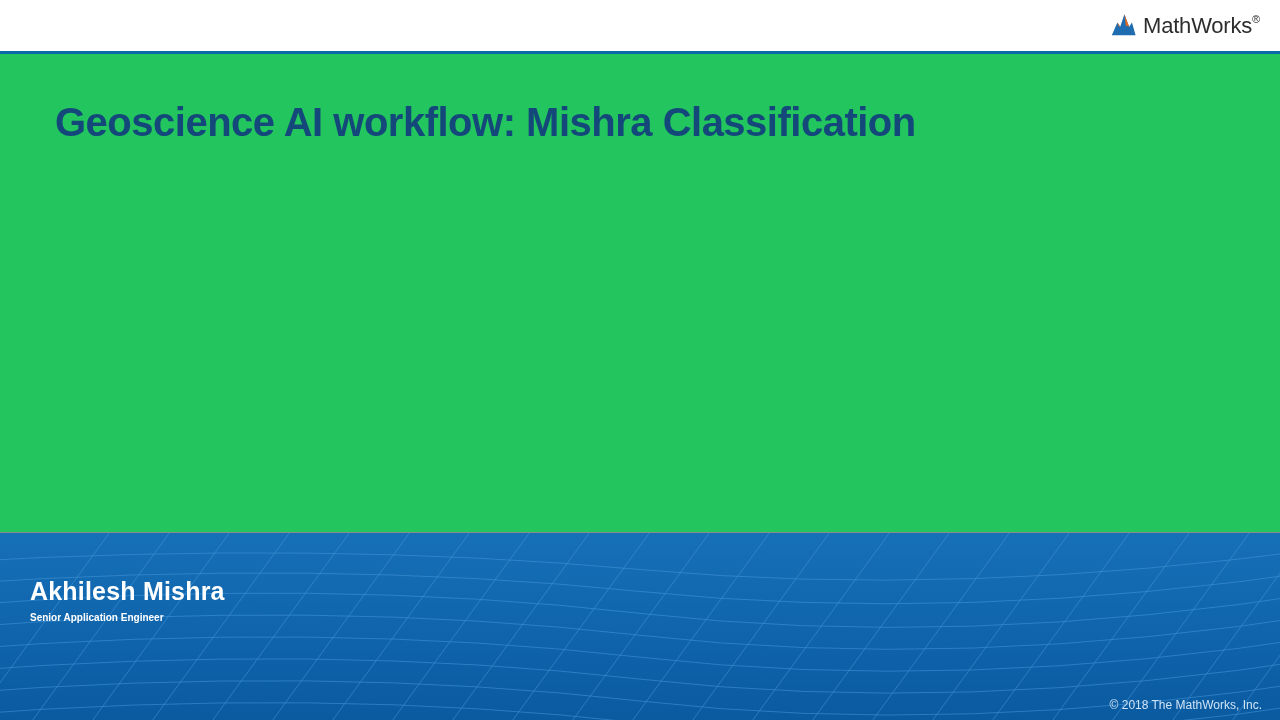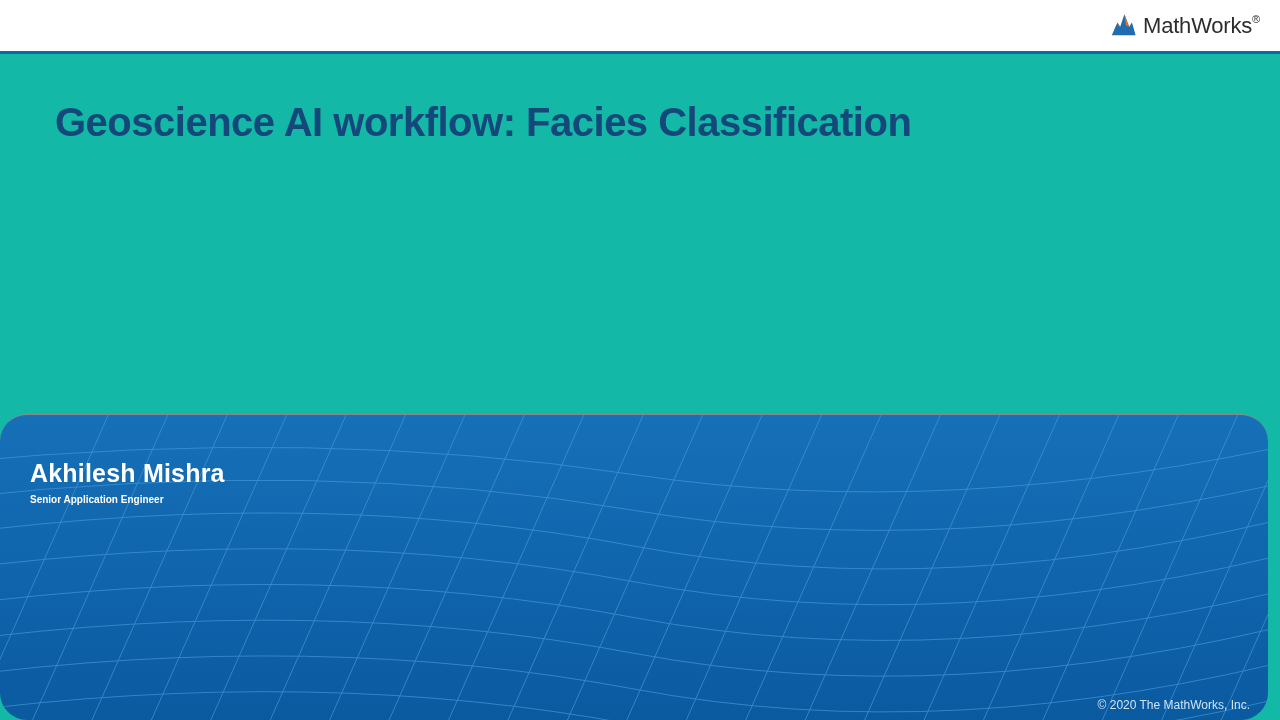--- a/index.html
+++ b/index.html
@@ -1,20 +1,20 @@
 <!DOCTYPE html>
 <html><head>
 <meta charset="utf-8">
 <style>
   * { margin: 0; padding: 0; box-sizing: border-box; }
   html, body { width: 1280px; height: 720px; overflow: hidden; font-family: Arial, Helvetica, sans-serif; background: #000; }
   .slide {
     width: 1280px;
     height: 720px;
-    background: #14b8a6;
+    background: #22c55e;
     position: relative;
   }
   .header-bar {
     position: absolute;
     top: 0; left: 0; right: 0;
     height: 54px;
     background: #fff;
     border-bottom: 3px solid #0a6aa6;
     display: flex;
     justify-content: flex-end;
@@ -43,26 +43,25 @@
     right: 55px;
   }
   .title-text {
     font-size: 40px;
     font-weight: 700;
     color: #14487a;
     letter-spacing: -0.5px;
   }
   .footer-area {
     position: absolute;
-    left: 0; right: 12px; bottom: 0;
-    height: 306px;
+    left: 0; right: 0; bottom: 0;
+    height: 188px;
     border-top: 1px solid #8a8a8a;
     background: linear-gradient(180deg, #1670b8 0%, #0a5aa0 100%);
     overflow: hidden;
-    border-radius: 27px;
   }
   .grid-bg {
     position: absolute;
     inset: 0;
     width: 100%;
     height: 100%;
   }
   .author-block {
     position: absolute;
     left: 30px;
@@ -101,21 +100,21 @@
           <path d="M30 45 L40 60 L34 58 Z" fill="#e86a1f"></path>
         </svg>
       </span>
       <span class="mw-text">
         <span>MathWorks</span><sup style="font-size:11px;vertical-align:top;">®</sup>
       </span>
     </div>
   </div>
 
   <div class="title-area">
-    <h1 class="title-text">Geoscience AI workflow: Facies Classification</h1>
+    <h1 class="title-text">Geoscience AI workflow: Mishra Classification</h1>
   </div>
 
   <div class="footer-area">
     <svg class="grid-bg" viewBox="0 0 1280 256" preserveAspectRatio="none">
       <g stroke="#4a9adb" stroke-width="0.8" fill="none" opacity="0.75">
 
         <path d="M -50 40 Q 320 10 640 50 T 1330 20"></path>
         <path d="M -50 70 Q 320 35 640 80 T 1330 50"></path>
         <path d="M -50 100 Q 320 60 640 110 T 1330 80"></path>
         <path d="M -50 130 Q 320 90 640 140 T 1330 110"></path>
@@ -146,16 +145,16 @@
         <line x1="1040" y1="280" x2="1200" y2="-20"></line>
         <line x1="1100" y1="280" x2="1260" y2="-20"></line>
         <line x1="1160" y1="280" x2="1320" y2="-20"></line>
         <line x1="1220" y1="280" x2="1380" y2="-20"></line>
       </g>
     </svg>
     <div class="author-block">
       <div class="author-name">Akhilesh Mishra</div>
       <div class="author-title">Senior Application Engineer</div>
     </div>
-    <div class="copyright">© 2020 The MathWorks, Inc.</div>
+    <div class="copyright">© 2018 The MathWorks, Inc.</div>
   </div>
 
 </div>
 
 </body></html>

